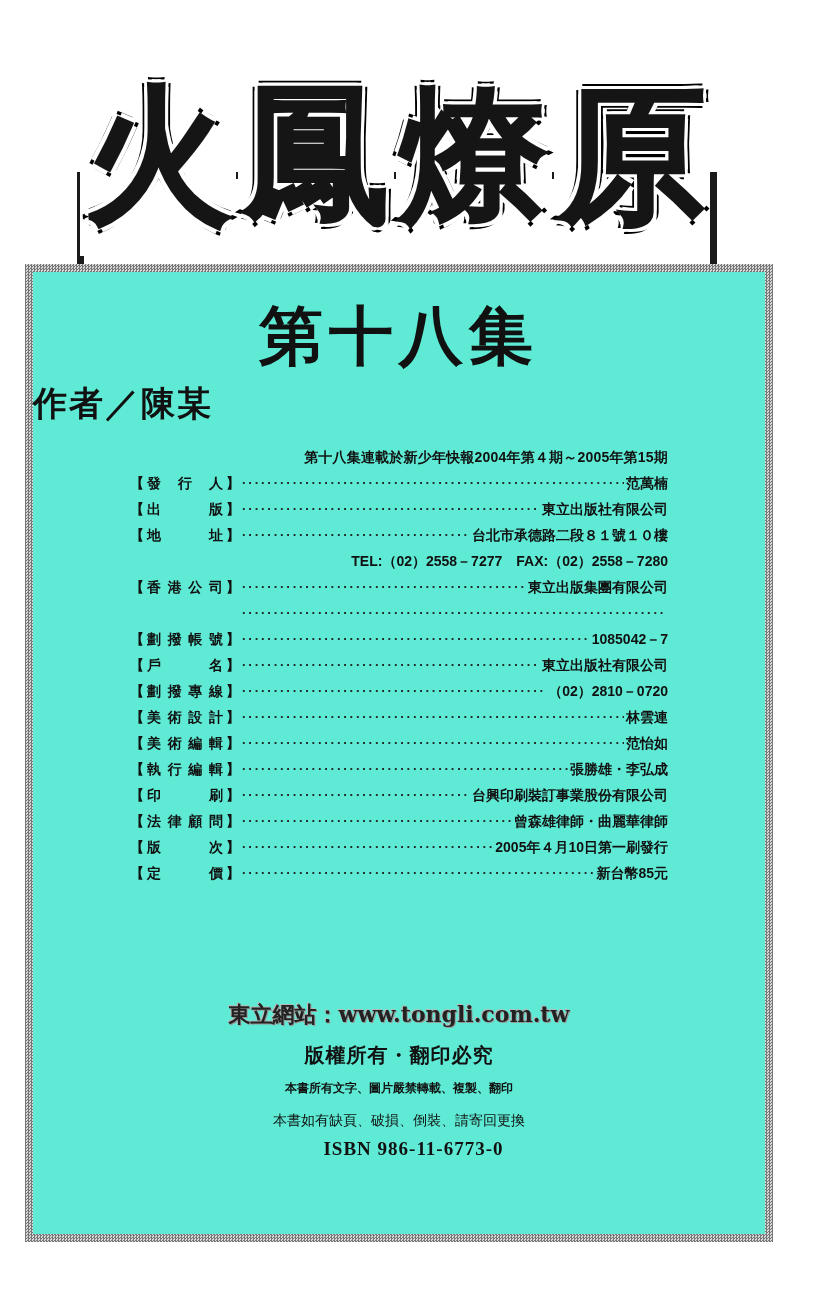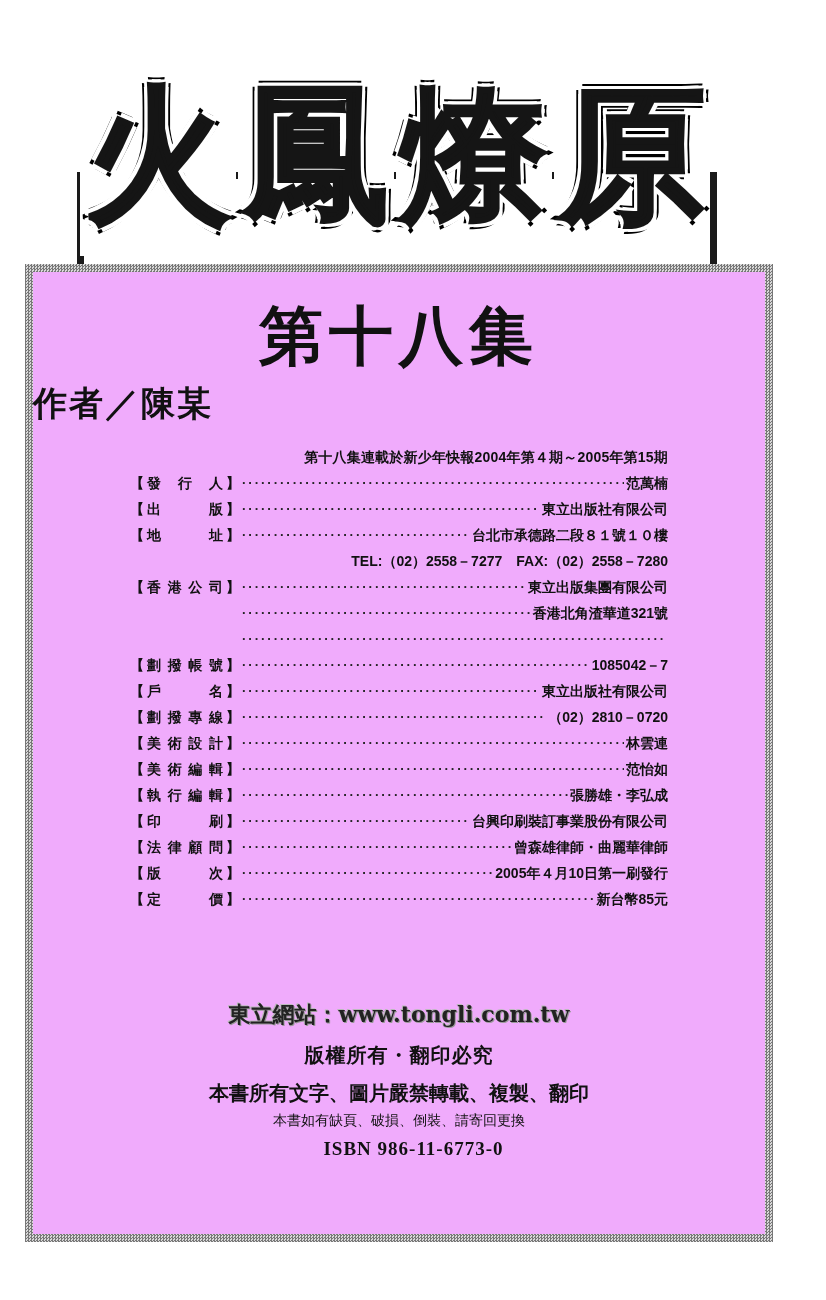--- a/index.html
+++ b/index.html
@@ -16,21 +16,21 @@
   .logo-char { font-family: "DejaVu Sans", sans-serif; font-weight: bold; font-size: 148px;
                line-height: 1; color: #151515; background: #ffffff; padding: 6px 4px 0 4px;
                -webkit-text-stroke: 2px #151515;
                text-shadow:
                  0 0 0 #fff, 4px 4px 0 #fff, -4px -4px 0 #fff, 4px -4px 0 #fff, -4px 4px 0 #fff,
                  6px 0 0 #000, -6px 0 0 #000, 0 6px 0 #000, 0 -6px 0 #000;
                height: 200px; display: flex; align-items: center; }
 
   
   .info-box { position: absolute; left: 25px; top: 264px; width: 748px; height: 978px;
-              box-sizing: border-box; background: #f0abfc;
+              box-sizing: border-box; background: #5eead4;
               border: 8px solid #9a9a9a;
               background-clip: padding-box; }
   .info-box::before { content: ""; position: absolute; inset: -8px; pointer-events: none;
               border: 8px solid transparent;
               background: repeating-conic-gradient(#777 0 25%, #d8d8d8 0 50%) 0 0/3px 3px;
               -webkit-mask: linear-gradient(#000 0 0) content-box, linear-gradient(#000 0 0);
               -webkit-mask-composite: xor; mask-composite: exclude; }
 
   .volume-title { position: absolute; left: 0; right: 0; top: 32px; text-align: center;
                   font-family: "DejaVu Serif", serif; font-weight: bold; font-size: 64px;
@@ -52,21 +52,21 @@
   .row .val { flex: 0 0 auto; white-space: nowrap; }
   .row.plain .val { margin-left: auto; }
   .row.cont .label { width: 110px; }
 
   .website { position: absolute; left: 0; right: 0; top: 728px; text-align: center;
              font-family: "DejaVu Serif", serif; font-weight: bold; font-size: 22px;
              color: #222; text-shadow: 1px 1px 0 #999, -1px -1px 0 #bbb; }
   .rights { position: absolute; left: 0; right: 0; top: 770px; text-align: center;
             font-family: "DejaVu Serif", serif; font-weight: bold; font-size: 20px; letter-spacing: 1px; }
   .prohibit { position: absolute; left: 0; right: 0; top: 808px; text-align: center;
-              font-family: "DejaVu Serif", serif; font-weight: bold; font-size: 20px; }
+              font-family: "DejaVu Serif", serif; font-weight: bold; font-size: 12px; }
   .replace { position: absolute; left: 0; right: 0; top: 840px; text-align: center;
              font-family: "DejaVu Sans", sans-serif; font-size: 14px; }
   .isbn { position: absolute; left: 0; right: 0; top: 866px; text-align: center;
           font-family: "Liberation Serif", serif; font-weight: bold; font-size: 19px; letter-spacing: 1px; padding-left: 29px; }
 </style>
 </head>
 <body>
 
 <div class="black-frame"></div>
 
@@ -135,25 +135,20 @@
               <span>司</span>
             </span>
             <span class="br">】</span>
           </span>
           <span class="dots"></span>
           <span class="val">東立出版集團有限公司</span>
         </div>
         <div class="row cont">
           <span class="label"></span>
           <span class="dots"></span>
-          <span class="val">香港北角渣華道321號</span>
-        </div>
-        <div class="row cont">
-          <span class="label"></span>
-          <span class="dots"></span>
         </div>
         <div class="row">
           <span class="label">
             <span class="br">【</span>
             <span class="lt">
               <span>劃</span>
               <span>撥</span>
               <span>帳</span>
               <span>號</span>
             </span>

